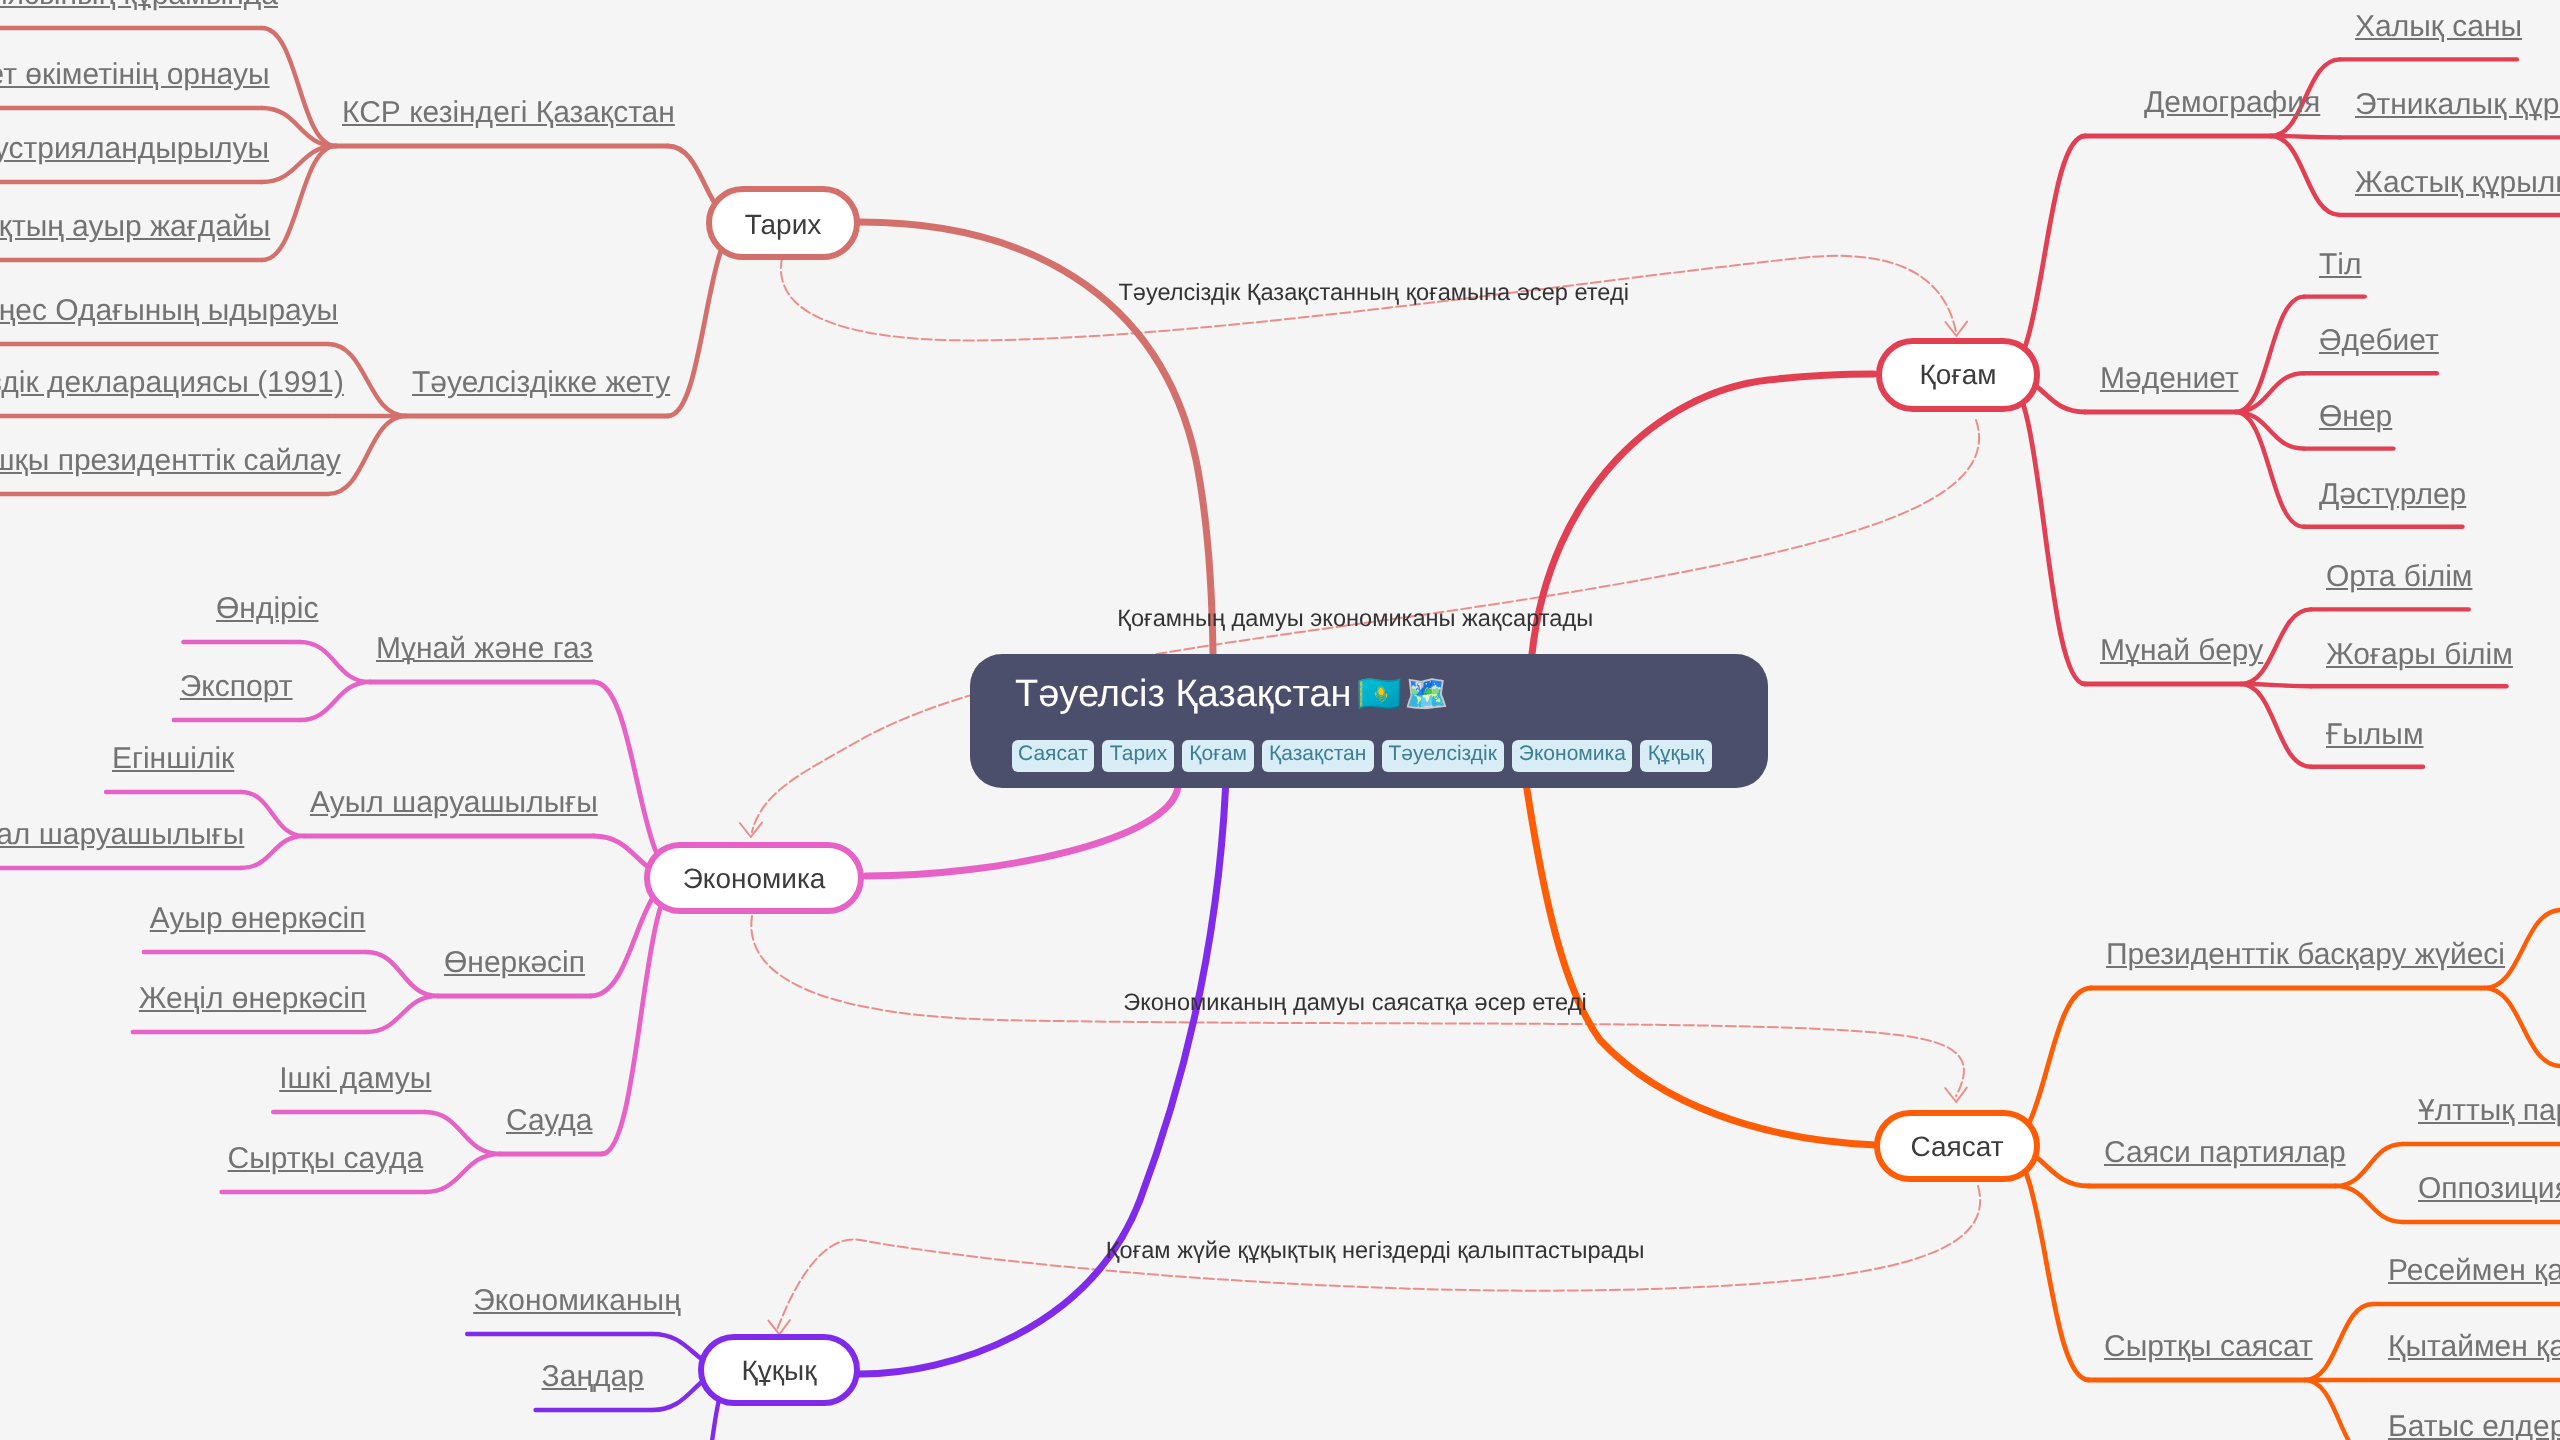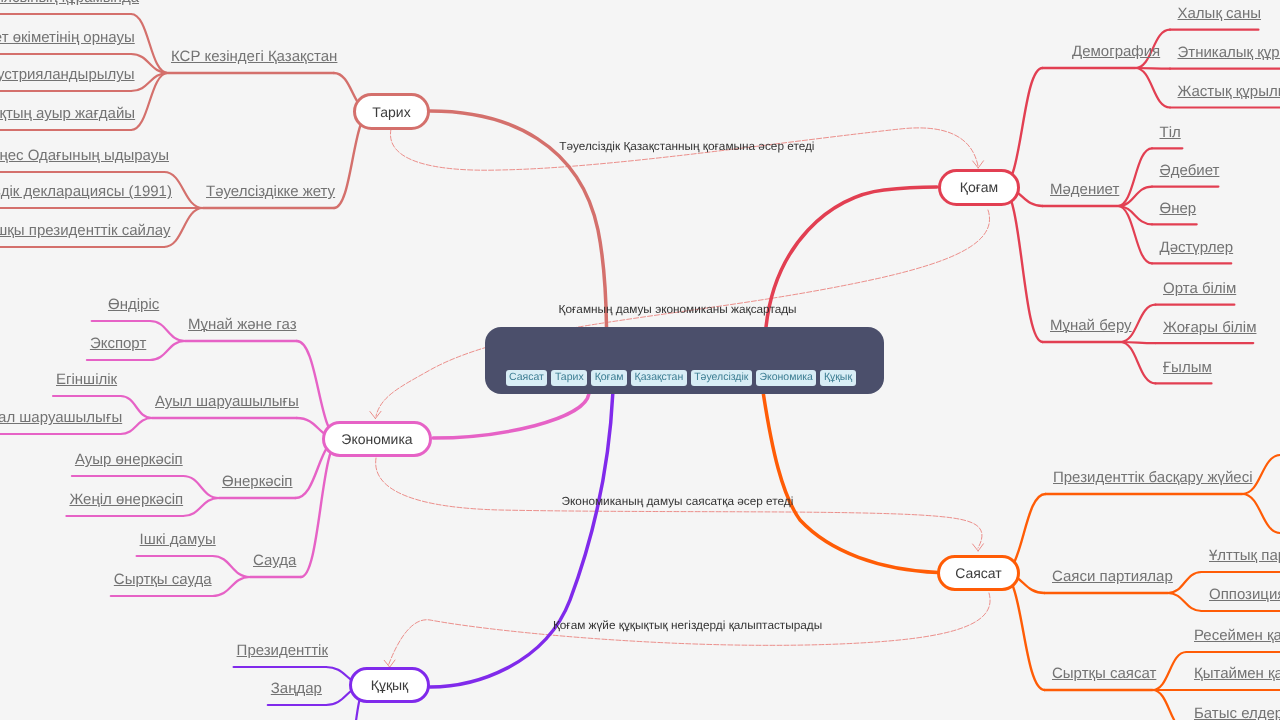--- a/index.html
+++ b/index.html
@@ -181,28 +181,33 @@
       <div class="pill" style="left: 937px; top: 555px; width: 83px; height: 36px; border-color: rgb(255, 92, 6);">Саясат</div>
       <div class="grp-label" style="left: 1053px; top: 471.4px;">Президенттік басқару жүйесі</div>
       <div class="grp-label" style="left: 1052px; top: 570.4px;">Саяси партиялар</div>
       <div class="leaf-label" style="left: 1209px; top: 549.4px;">Ұлттық партиялар</div>
       <div class="leaf-label" style="left: 1209px; top: 588.4px;">Оппозициялық партиялар</div>
       <div class="grp-label" style="left: 1052px; top: 667.4px;">Сыртқы саясат</div>
       <div class="leaf-label" style="left: 1194px; top: 629.4px;">Ресеймен қарым-қатынас</div>
       <div class="leaf-label" style="left: 1194px; top: 667.4px;">Қытаймен қарым-қатынас</div>
       <div class="leaf-label" style="left: 1194px; top: 707.4px;">Батыс елдерімен байланыс</div>
       <div class="pill" style="left: 349px; top: 667px; width: 81px; height: 36px; border-color: rgb(128, 42, 235);">Құқық</div>
-      <div class="leaf-label" style="left: 236.6px; top: 644.4px;">Президенттік</div>
+      <div class="leaf-label" style="left: 236.6px; top: 644.4px;">Экономиканың</div>
       <div class="leaf-label" style="left: 270.8px; top: 682.4px;">Заңдар</div>
       <div class="rel-label" style="left: 559.2px; top: 140px;">Тәуелсіздік Қазақстанның қоғамына әсер етеді</div>
       <div class="rel-label" style="left: 558.6px; top: 303.3px;">Қоғамның дамуы экономиканы жақсартады</div>
       <div class="rel-label" style="left: 561.6px; top: 494.7px;">Экономиканың дамуы саясатқа әсер етеді</div>
       <div class="rel-label" style="left: 552.9px; top: 618.8px;">Қоғам жүйе құқықтық негіздерді қалыптастырады</div>
     </div>
   <div id="rootbox" style="left: 485px; top: 326.5px; width: 399px; height: 67px; background: rgb(75, 79, 107);"></div>
+  <div id="roottitle" style="left: 507.5px; top: 337.5px;">
+    <span>Тәуелсіз Қазақстан</span>
+    <span class="emoji">🇰🇿</span>
+    <span class="emoji">🗺️</span>
+  </div>
   <div id="roottags" style="left: 505.5px; top: 370px;">
       <span class="tag">Саясат</span>
       <span class="tag">Тарих</span>
       <span class="tag">Қоғам</span>
       <span class="tag">Қазақстан</span>
       <span class="tag">Тәуелсіздік</span>
       <span class="tag">Экономика</span>
       <span class="tag">Құқық</span>
     </div>
 </div>

